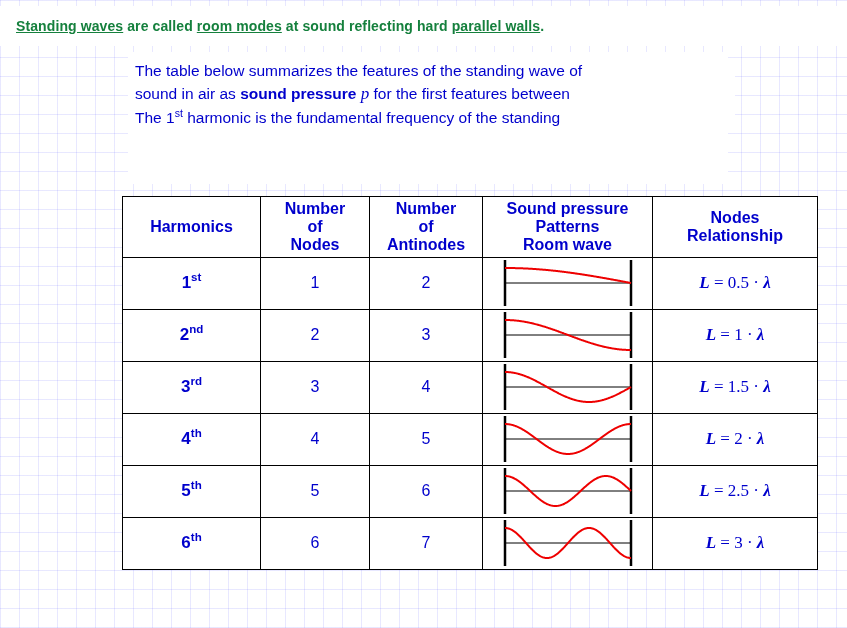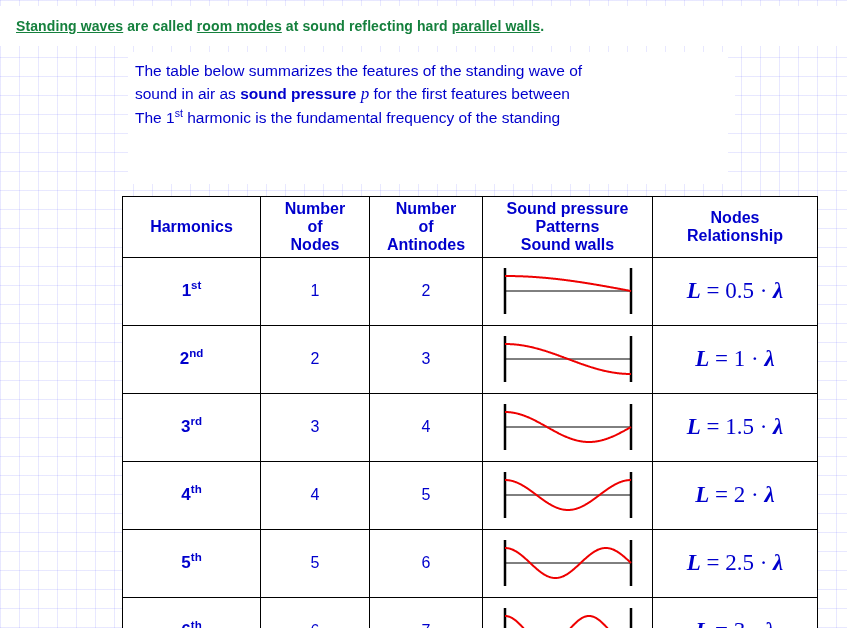--- a/index.html
+++ b/index.html
@@ -85,30 +85,30 @@
     padding: 3px 6px;
   }
   .col-harm { width: 125px; margin-top: 48px; }
   .col-nodes { width: 96px; }
   .col-anti { width: 100px; }
   .col-patt { width: 157px; }
   .col-len { width: 152px; }
 
   table.modes tbody td {
     height: 51px;
-    padding: 8px 4px;
+    padding: 0 4px;
   }
   .harm-cell {
     font-weight: bold;
     font-size: 17px;
   }
   .num-cell { font-size: 16px; }
   .len-cell {
     font-family: "Liberation Serif", serif;
-    font-size: 23px;
+    font-size: 17px;
     font-weight: bold;
     font-style: italic;
   }
   .len-cell .rom { font-style: normal; font-weight: normal; }
   .pattern-cell { padding: 0; }
   .pattern-cell svg { display: block; margin: 0 auto; }
   .dashes { font-size: 15px; font-weight: bold; letter-spacing: 1px; }
   tr.last td { height: 34px; }
   tr.last .harm-cell { font-style: italic; font-family: "Liberation Serif", serif; font-size: 18px; }
   tr.last .num-cell { font-style: italic; font-family: "Liberation Serif", serif; font-size: 17px; font-weight: bold; }
@@ -146,21 +146,21 @@
           <div>Nodes</div>
         </th>
         <th class="col-anti">
           <div>Number</div>
           <div>of</div>
           <div>Antinodes</div>
         </th>
         <th class="col-patt">
           <div>Sound pressure</div>
           <div>Patterns</div>
-          <div>Sound walls</div>
+          <div>Room wave</div>
         </th>
         <th class="col-len">
           <div>Nodes</div>
           <div>Relationship</div>
         </th>
       </tr>
     </thead>
     <tbody id="table-body">
         <tr>
           <td class="harm-cell"><span>1</span><sup>st</sup></td>

